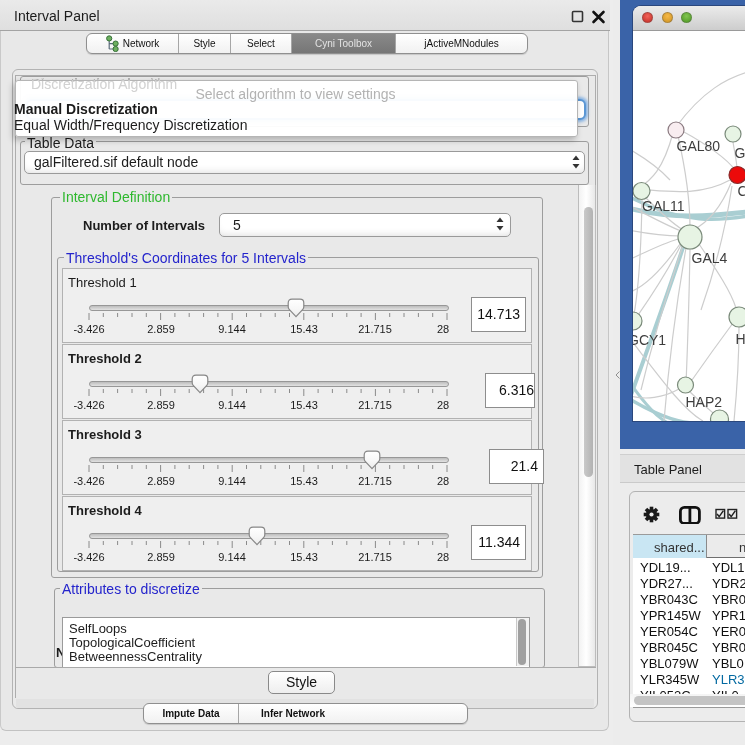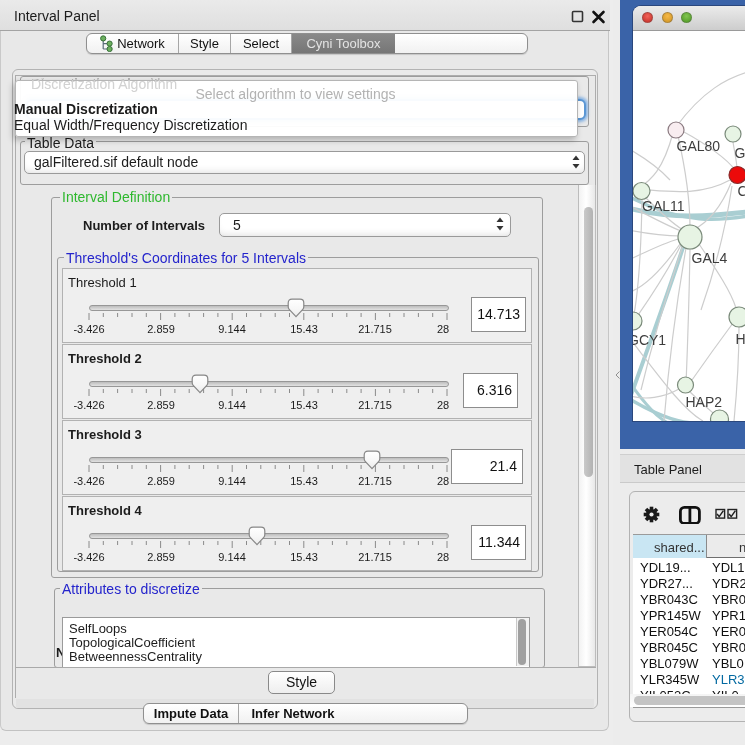--- a/index.html
+++ b/index.html
@@ -10,21 +10,21 @@
 .t11{font-size:11px;line-height:12px;color:#1c1c1c;white-space:nowrap;}
 .t14{font-size:14px;line-height:16px;color:#1c1c1c;white-space:nowrap;}
 .grp{position:absolute;border:1px solid #9d9d9d;border-radius:3px;}
 .glabel{position:absolute;background:#e9e9e9;padding:0 2px;}
 .combo{position:absolute;background:#fff;border:1px solid #9a9a9a;border-radius:5px;
   box-shadow:inset 0 -6px 8px -6px #d8d8d8;}
 .seg{position:absolute;display:flex;background:linear-gradient(#ffffff,#f1f1f1);
   border:1px solid #8f8f8f;border-radius:6px;overflow:hidden;
   box-shadow:0 1px 1px rgba(0,0,0,0.15);}
 .seg>div{display:flex;align-items:center;justify-content:center;
-  font-size:13px;color:#111;border-right:1px solid #a6a6a6;}
+  font-size:10px;color:#111;border-right:1px solid #a6a6a6;}
 .seg>div:last-child{border-right:none;}
 .seg>div.sel{background:linear-gradient(#898989,#767676);color:#e3e3e3;}
 .tpanel{position:absolute;background:#efefef;border:1px solid #b2b2b2;}
 .vbox{position:absolute;background:#fff;border:1px solid #8d8d8d;
   font-size:14px;color:#111;text-align:right;}
 </style></head><body>
 
 <div class="ab" style="left:0;top:0;width:609px;height:731px;background:#e8e8e8;border-right:1px solid #c6c6c6;border-bottom:1px solid #c2c2c2;border-left:1px solid #c9c9c9;border-radius:0 0 6px 6px;box-sizing:border-box;"></div>
 <div class="ab" style="left:613px;top:0;width:132px;height:745px;background:#ececec;"></div>
 <div class="ab" style="left:0;top:0;width:610px;height:30px;background:linear-gradient(#eaeaea,#dfdfdf);border-bottom:1px solid #a3a3a3;"></div>
@@ -39,20 +39,21 @@
 <div class="seg" style="left:86px;top:33px;width:440px;height:19px;">
 <div style="width:91px;"><svg width="13" height="17" viewBox="0 0 13 17" style="margin-right:4px;">
         <path d="M3.2,5 V14 M3.2,8.6 H8 M3.2,14 H8" stroke="#5a6b7a" stroke-width="1.2" fill="none"></path>
         <circle cx="3.2" cy="3.4" r="2.6" fill="#6db05f" stroke="#38703a" stroke-width="1"></circle>
         <circle cx="9.6" cy="8.6" r="2.6" fill="#6db05f" stroke="#38703a" stroke-width="1"></circle>
         <circle cx="9.6" cy="14" r="2.6" fill="#6db05f" stroke="#38703a" stroke-width="1"></circle>
       </svg>Network</div>
 <div style="width:51px;">Style</div>
 <div style="width:60px;">Select</div>
 <div class="sel" style="width:103px;">Cyni Toolbox</div>
+<div style="width:131px;">jActiveMNodules</div>
 </div>
 <div class="grp" style="left:20px;top:76px;width:567px;height:49px;"></div>
 <div class="ab t14" style="left:31px;top:76px;color:#2a2a2a;">Discretization Algorithm</div>
 <div class="ab" style="left:26px;top:99px;width:556px;height:17px;background:#fff;border:2px solid #5b97d4;border-radius:6px;box-shadow:0 0 3px 1.5px rgba(100,160,225,0.7);"></div>
 <div class="grp" style="left:20px;top:141px;width:567px;height:42px;"></div>
 <div class="ab t14 glabel" style="left:25px;top:135px;">Table Data</div>
 <div class="combo" style="left:24px;top:151px;width:559px;height:21px;"></div>
 <div class="ab t14" style="left:34px;top:154px;">galFiltered.sif default node</div>
 <svg class="ab" style="left:570px;top:155px;" width="12" height="14" viewBox="0 0 12 14">
     <path d="M6,0.5 L9.5,5 H2.5 Z" fill="#333"></path>
@@ -109,21 +110,21 @@
       </linearGradient>
     </defs>
     <path d="M9,18.6 L2.2,11.4 Q1.2,10.3 1.2,8.8 V5 Q1.2,1.2 5,1.2 H13 Q16.8,1.2 16.8,5 V8.8 Q16.8,10.3 15.8,11.4 Z" fill="url(#tg1)" stroke="#878787" stroke-width="1.2"></path>
   </svg>
 <div class="ab t11" style="left:59px;top:399px;width:60px;text-align:center;">-3.426</div>
 <div class="ab t11" style="left:131px;top:399px;width:60px;text-align:center;">2.859</div>
 <div class="ab t11" style="left:202px;top:399px;width:60px;text-align:center;">9.144</div>
 <div class="ab t11" style="left:274px;top:399px;width:60px;text-align:center;">15.43</div>
 <div class="ab t11" style="left:345px;top:399px;width:60px;text-align:center;">21.715</div>
 <div class="ab t11" style="left:413px;top:399px;width:60px;text-align:center;">28</div>
-<div class="vbox" style="left:463px;top:373px;width:48px;height:33px;line-height:33px;padding-right:5px;">6.316</div>
+<div class="vbox" style="left:485px;top:373px;width:48px;height:33px;line-height:33px;">6.316</div>
 <div class="tpanel" style="left:62px;top:420px;width:468px;height:73px;"></div>
 <div class="ab t13" style="left:68px;top:427px;font-weight:bold;">Threshold 3</div>
 <div class="ab" style="left:89px;top:457px;width:358px;height:4px;background:linear-gradient(#bdbdbd,#e2e2e2);border:1px solid #979797;border-radius:3px;"></div>
 <svg class="ab" style="left:62px;top:465px;" width="468" height="9" viewBox="0 0 468 9">
     <path d="M27.0,0 v7 M41.3,0 v4 M55.6,0 v4 M70.0,0 v4 M84.3,0 v4 M98.6,0 v7 M112.9,0 v4 M127.2,0 v4 M141.6,0 v4 M155.9,0 v4 M170.2,0 v7 M184.5,0 v4 M198.8,0 v4 M213.2,0 v4 M227.5,0 v4 M241.8,0 v7 M256.1,0 v4 M270.4,0 v4 M284.8,0 v4 M299.1,0 v4 M313.4,0 v7 M327.7,0 v4 M342.0,0 v4 M356.4,0 v4 M370.7,0 v4 M385.0,0 v7" stroke="#8a8a8a" stroke-width="1"></path>
   </svg>
 <svg class="ab" style="left:363px;top:450px;" width="18" height="20" viewBox="0 0 18 20">
     <defs>
       <linearGradient id="tg2" x1="0" y1="0" x2="0" y2="1">
         <stop offset="0" stop-color="#ffffff"></stop>
@@ -132,21 +133,21 @@
       </linearGradient>
     </defs>
     <path d="M9,18.6 L2.2,11.4 Q1.2,10.3 1.2,8.8 V5 Q1.2,1.2 5,1.2 H13 Q16.8,1.2 16.8,5 V8.8 Q16.8,10.3 15.8,11.4 Z" fill="url(#tg2)" stroke="#878787" stroke-width="1.2"></path>
   </svg>
 <div class="ab t11" style="left:59px;top:475px;width:60px;text-align:center;">-3.426</div>
 <div class="ab t11" style="left:131px;top:475px;width:60px;text-align:center;">2.859</div>
 <div class="ab t11" style="left:202px;top:475px;width:60px;text-align:center;">9.144</div>
 <div class="ab t11" style="left:274px;top:475px;width:60px;text-align:center;">15.43</div>
 <div class="ab t11" style="left:345px;top:475px;width:60px;text-align:center;">21.715</div>
 <div class="ab t11" style="left:413px;top:475px;width:60px;text-align:center;">28</div>
-<div class="vbox" style="left:451px;top:449px;width:48px;height:33px;line-height:33px;padding-right:5px;padding-left:17px;">21.4</div>
+<div class="vbox" style="left:489px;top:449px;width:48px;height:33px;line-height:33px;padding-right:5px;">21.4</div>
 <div class="tpanel" style="left:62px;top:496px;width:468px;height:73px;"></div>
 <div class="ab t13" style="left:68px;top:503px;font-weight:bold;">Threshold 4</div>
 <div class="ab" style="left:89px;top:533px;width:358px;height:4px;background:linear-gradient(#bdbdbd,#e2e2e2);border:1px solid #979797;border-radius:3px;"></div>
 <svg class="ab" style="left:62px;top:541px;" width="468" height="9" viewBox="0 0 468 9">
     <path d="M27.0,0 v7 M41.3,0 v4 M55.6,0 v4 M70.0,0 v4 M84.3,0 v4 M98.6,0 v7 M112.9,0 v4 M127.2,0 v4 M141.6,0 v4 M155.9,0 v4 M170.2,0 v7 M184.5,0 v4 M198.8,0 v4 M213.2,0 v4 M227.5,0 v4 M241.8,0 v7 M256.1,0 v4 M270.4,0 v4 M284.8,0 v4 M299.1,0 v4 M313.4,0 v7 M327.7,0 v4 M342.0,0 v4 M356.4,0 v4 M370.7,0 v4 M385.0,0 v7" stroke="#8a8a8a" stroke-width="1"></path>
   </svg>
 <svg class="ab" style="left:248px;top:526px;" width="18" height="20" viewBox="0 0 18 20">
     <defs>
       <linearGradient id="tg3" x1="0" y1="0" x2="0" y2="1">
         <stop offset="0" stop-color="#ffffff"></stop>

